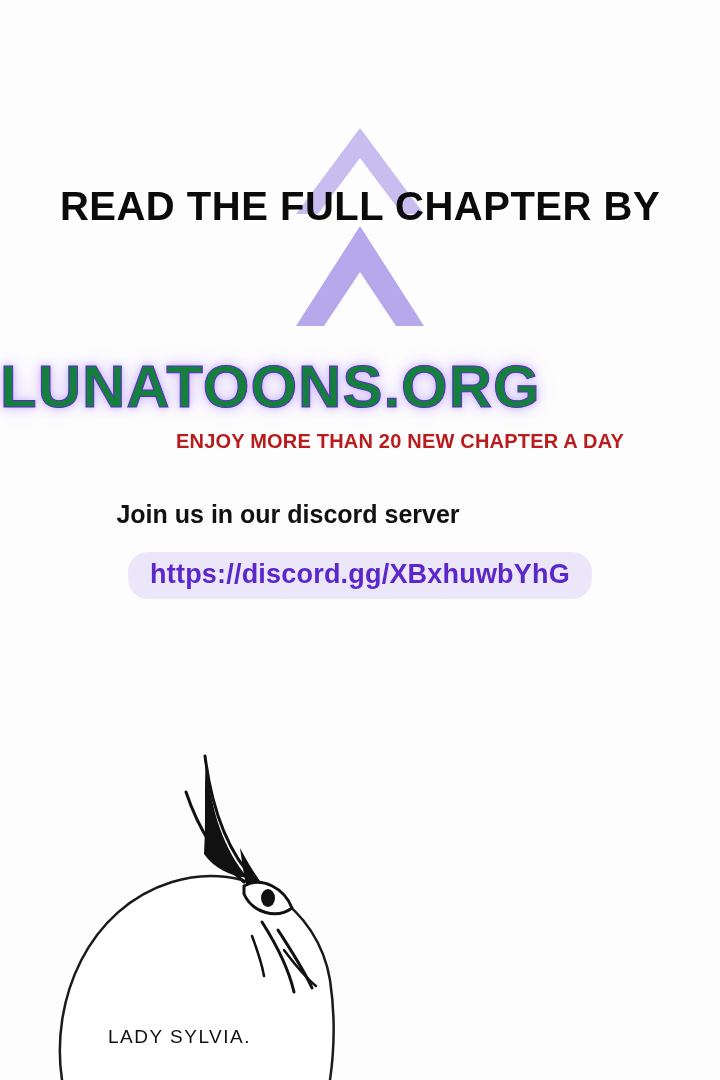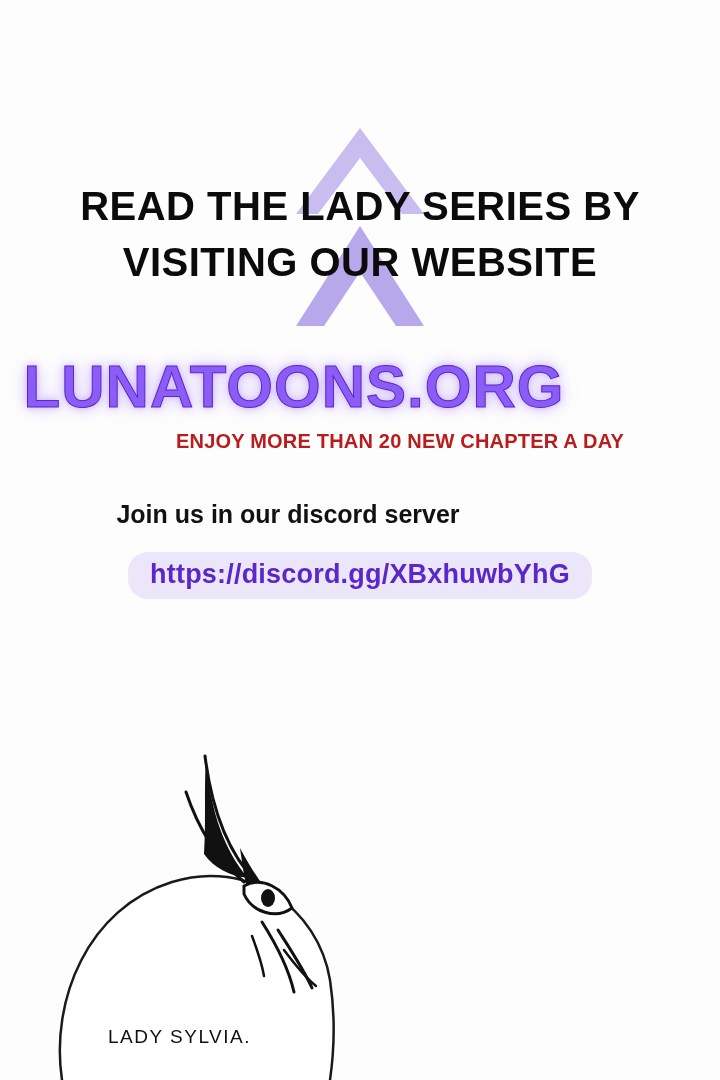--- a/index.html
+++ b/index.html
@@ -51,26 +51,26 @@
     display: block;
     white-space: nowrap;
   }
 
   
   .brand {
     position: absolute;
     top: 352px;
     left: 0;
     width: 588px;
-    text-align: center;
+    text-align: left;
     z-index: 3;
     font-size: 60px;
     font-weight: bold;
     letter-spacing: 1px;
-    color: #8b5cf6;
+    color: #15803d;
     -webkit-text-stroke: 1px #5b27c9;
     text-shadow:
       0 0 6px #c9b3f7,
       0 0 14px #d9c8fb,
       0 0 24px #e7dcfd;
   }
 
   
   .subline {
     position: absolute;
@@ -146,22 +146,21 @@
 <body>
 
 <div class="page">
 
   <svg class="chevrons" viewBox="0 0 140 220" aria-hidden="true">
     <path d="M70 10 L134 96 L112 96 L70 40 L28 96 L6 96 Z" fill="#c9bdf0"></path>
     <path d="M70 108 L134 208 L106 208 L70 154 L34 208 L6 208 Z" fill="#b7a8ec"></path>
   </svg>
 
   <div class="headline">
-    <span class="line">READ THE LADY SERIES BY</span>
-    <span class="line">VISITING OUR WEBSITE</span>
+    <span class="line">READ THE FULL CHAPTER BY</span>
   </div>
 
   <div class="brand">LUNATOONS.ORG</div>
 
   <div class="subline">ENJOY MORE THAN 20 NEW CHAPTER A DAY</div>
 
   <div class="discord-prompt">Join us in our discord server</div>
 
   <div class="link-wrap">
     <a class="link-pill" href="#">https://discord.gg/XBxhuwbYhG</a>

